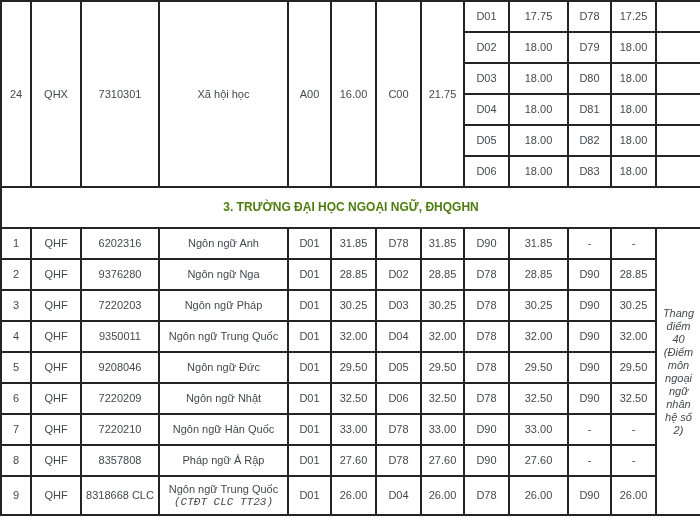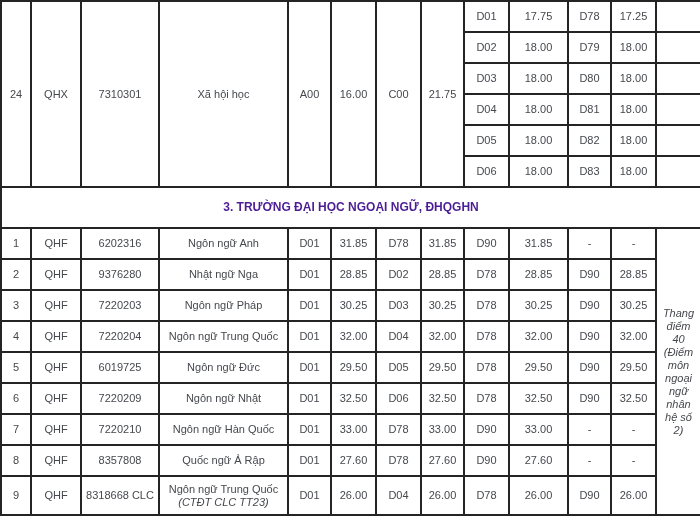--- a/index.html
+++ b/index.html
@@ -27,27 +27,27 @@
     line-height: 13px;
   }
   tr.sub-row { height: 31px; }
   tr.section-header-row { height: 41px; }
   tr.data-row { height: 31px; }
   tr.data-row.tall { height: 39px; }
   td.name-cell {
     text-align: left;
     padding: 2px 6px 2px 8px;
   }
-  .major-note { font-style: italic; }
+  .major-note { font-style: italic; font-family: Liberation Mono, monospace; }
   td.section-header {
     text-align: left;
     padding-left: 9px;
     font-weight: bold;
     font-size: 12px;
-    color: #4c1d95;
+    color: #4d7c0f;
   }
   td.note-cell {
     font-style: italic;
     padding: 72px 3px 2px 3px;
     line-height: 13px;
   }
 </style>
 </head>
 <body>
 
@@ -140,21 +140,21 @@
         <td>31.85</td>
         <td>-</td>
         <td>-</td>
         <td rowspan="9" class="note-cell">Thang điểm 40 (Điểm môn ngoại ngữ nhân hệ số 2)</td>
       </tr>
       <tr class="data-row">
         <td>2</td>
         <td>QHF</td>
         <td>9376280</td>
         <td class="name-cell">
-          <div>Nhật ngữ Nga</div>
+          <div>Ngôn ngữ Nga</div>
         </td>
         <td>D01</td>
         <td>28.85</td>
         <td>D02</td>
         <td>28.85</td>
         <td>D78</td>
         <td>28.85</td>
         <td>D90</td>
         <td>28.85</td>
       </tr>
@@ -170,37 +170,37 @@
         <td>D03</td>
         <td>30.25</td>
         <td>D78</td>
         <td>30.25</td>
         <td>D90</td>
         <td>30.25</td>
       </tr>
       <tr class="data-row">
         <td>4</td>
         <td>QHF</td>
-        <td>7220204</td>
+        <td>9350011</td>
         <td class="name-cell">
           <div>Ngôn ngữ Trung Quốc</div>
         </td>
         <td>D01</td>
         <td>32.00</td>
         <td>D04</td>
         <td>32.00</td>
         <td>D78</td>
         <td>32.00</td>
         <td>D90</td>
         <td>32.00</td>
       </tr>
       <tr class="data-row">
         <td>5</td>
         <td>QHF</td>
-        <td>6019725</td>
+        <td>9208046</td>
         <td class="name-cell">
           <div>Ngôn ngữ Đức</div>
         </td>
         <td>D01</td>
         <td>29.50</td>
         <td>D05</td>
         <td>29.50</td>
         <td>D78</td>
         <td>29.50</td>
         <td>D90</td>
@@ -236,21 +236,21 @@
         <td>D90</td>
         <td>33.00</td>
         <td>-</td>
         <td>-</td>
       </tr>
       <tr class="data-row">
         <td>8</td>
         <td>QHF</td>
         <td>8357808</td>
         <td class="name-cell">
-          <div>Quốc ngữ Ả Rập</div>
+          <div>Pháp ngữ Ả Rập</div>
         </td>
         <td>D01</td>
         <td>27.60</td>
         <td>D78</td>
         <td>27.60</td>
         <td>D90</td>
         <td>27.60</td>
         <td>-</td>
         <td>-</td>
       </tr>

